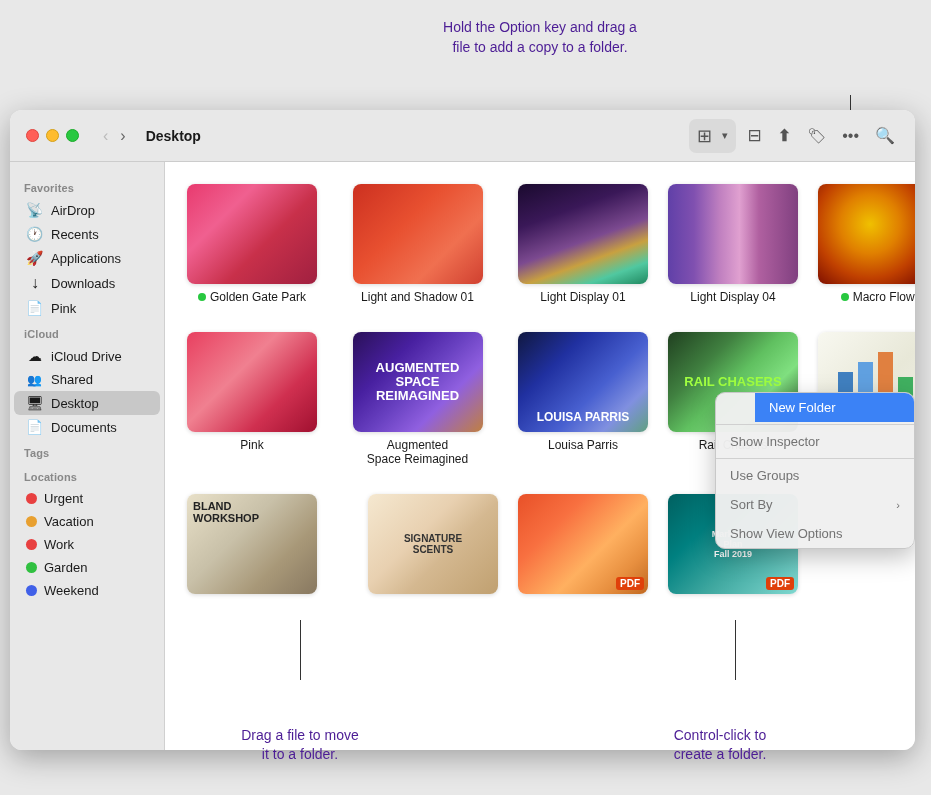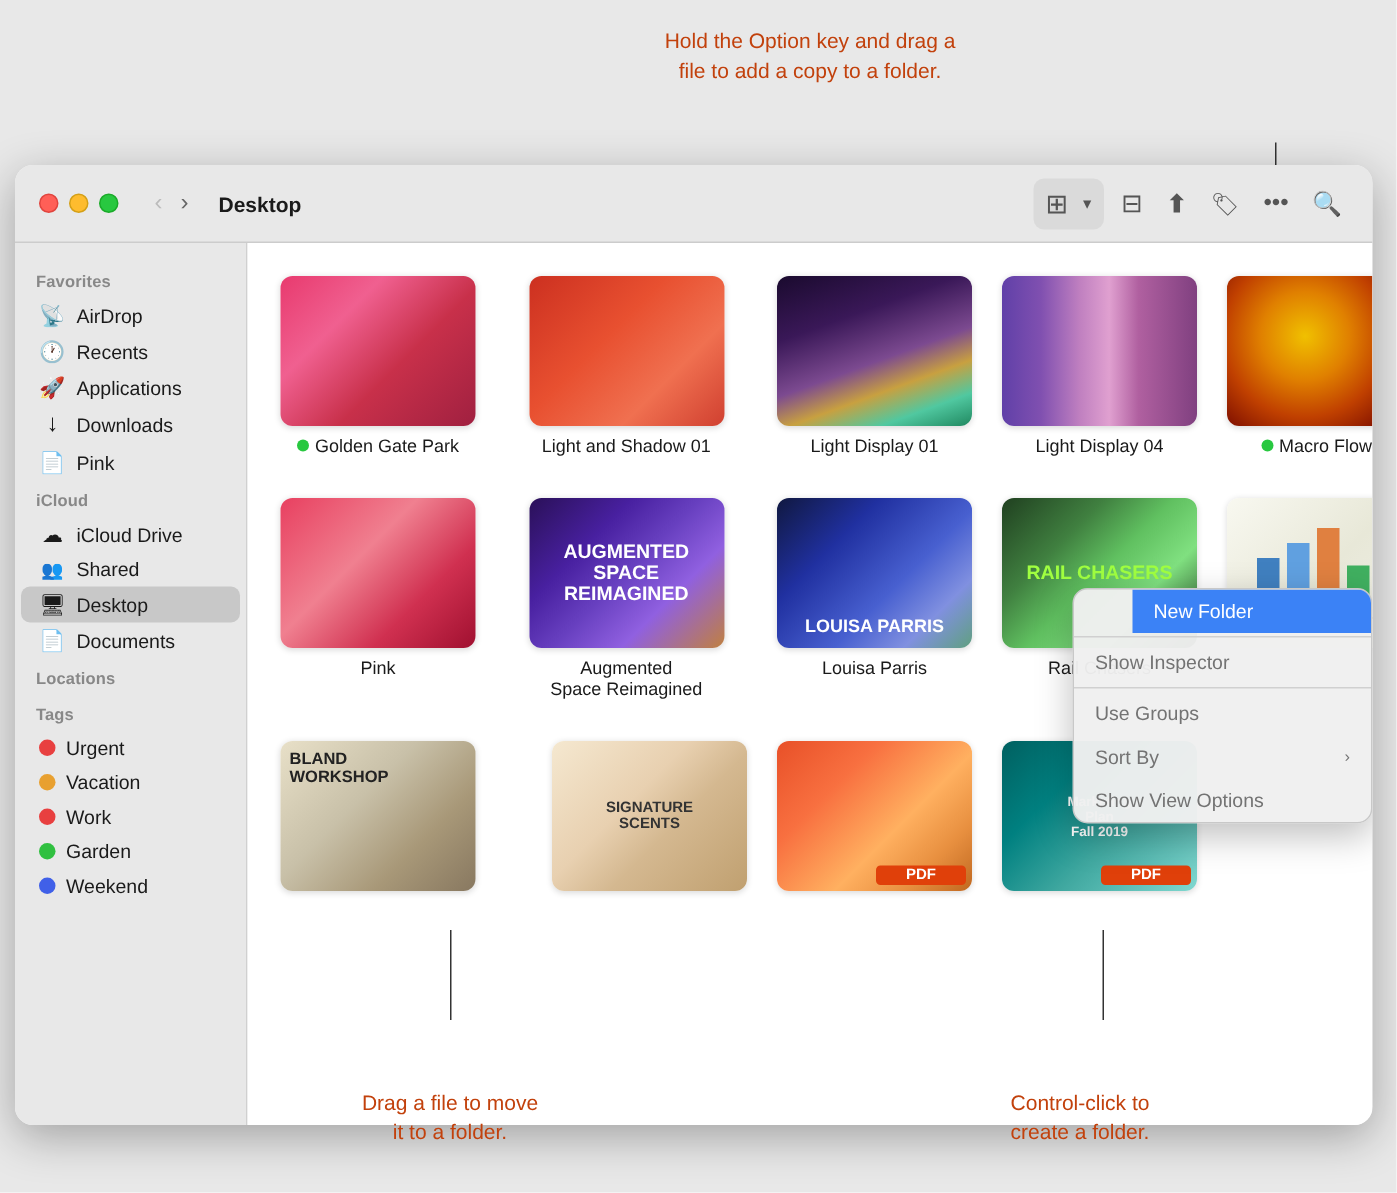--- a/index.html
+++ b/index.html
@@ -9,21 +9,21 @@
       width: 931px;
       height: 795px;
       overflow: hidden;
       position: relative;
     }
 
     
     .annotation {
       position: absolute;
       font-size: 14px;
-      color: #c2410c;
+      color: #4c1d95;
       text-align: center;
       line-height: 1.4;
     }
     .annotation-top {
       top: 18px;
       left: 380px;
       width: 320px;
     }
     .annotation-bottom-left {
       bottom: 30px;
@@ -356,21 +356,21 @@
       text-transform: uppercase;
     }
     .pdf-badge {
       position: absolute;
       bottom: 4px;
       right: 4px;
       background: #e0400a;
       color: white;
       font-size: 10px;
       font-weight: 700;
-      padding: 1px 20px;
+      padding: 1px 4px;
       border-radius: 3px;
     }
     .marketing-text {
       position: absolute;
       color: white;
       font-size: 9px;
       font-weight: 700;
       text-align: center;
       padding: 6px;
     }
@@ -447,23 +447,23 @@
       </div>
       <div class="sidebar-item active">
         <span class="sidebar-icon">🖥</span>
         <span>Desktop</span>
       </div>
       <div class="sidebar-item">
         <span class="sidebar-icon">📄</span>
         <span>Documents</span>
       </div>
 
+      <div class="sidebar-section-label">Tags</div>
+
       <div class="sidebar-section-label">Locations</div>
-
-      <div class="sidebar-section-label">Tags</div>
       <div class="sidebar-item">
         <span class="tag-dot" style="background:#e84040;"></span>
         <span>Urgent</span>
       </div>
       <div class="sidebar-item">
         <span class="tag-dot" style="background:#e8a030;"></span>
         <span>Vacation</span>
       </div>
       <div class="sidebar-item">
         <span class="tag-dot" style="background:#e84040;"></span>

